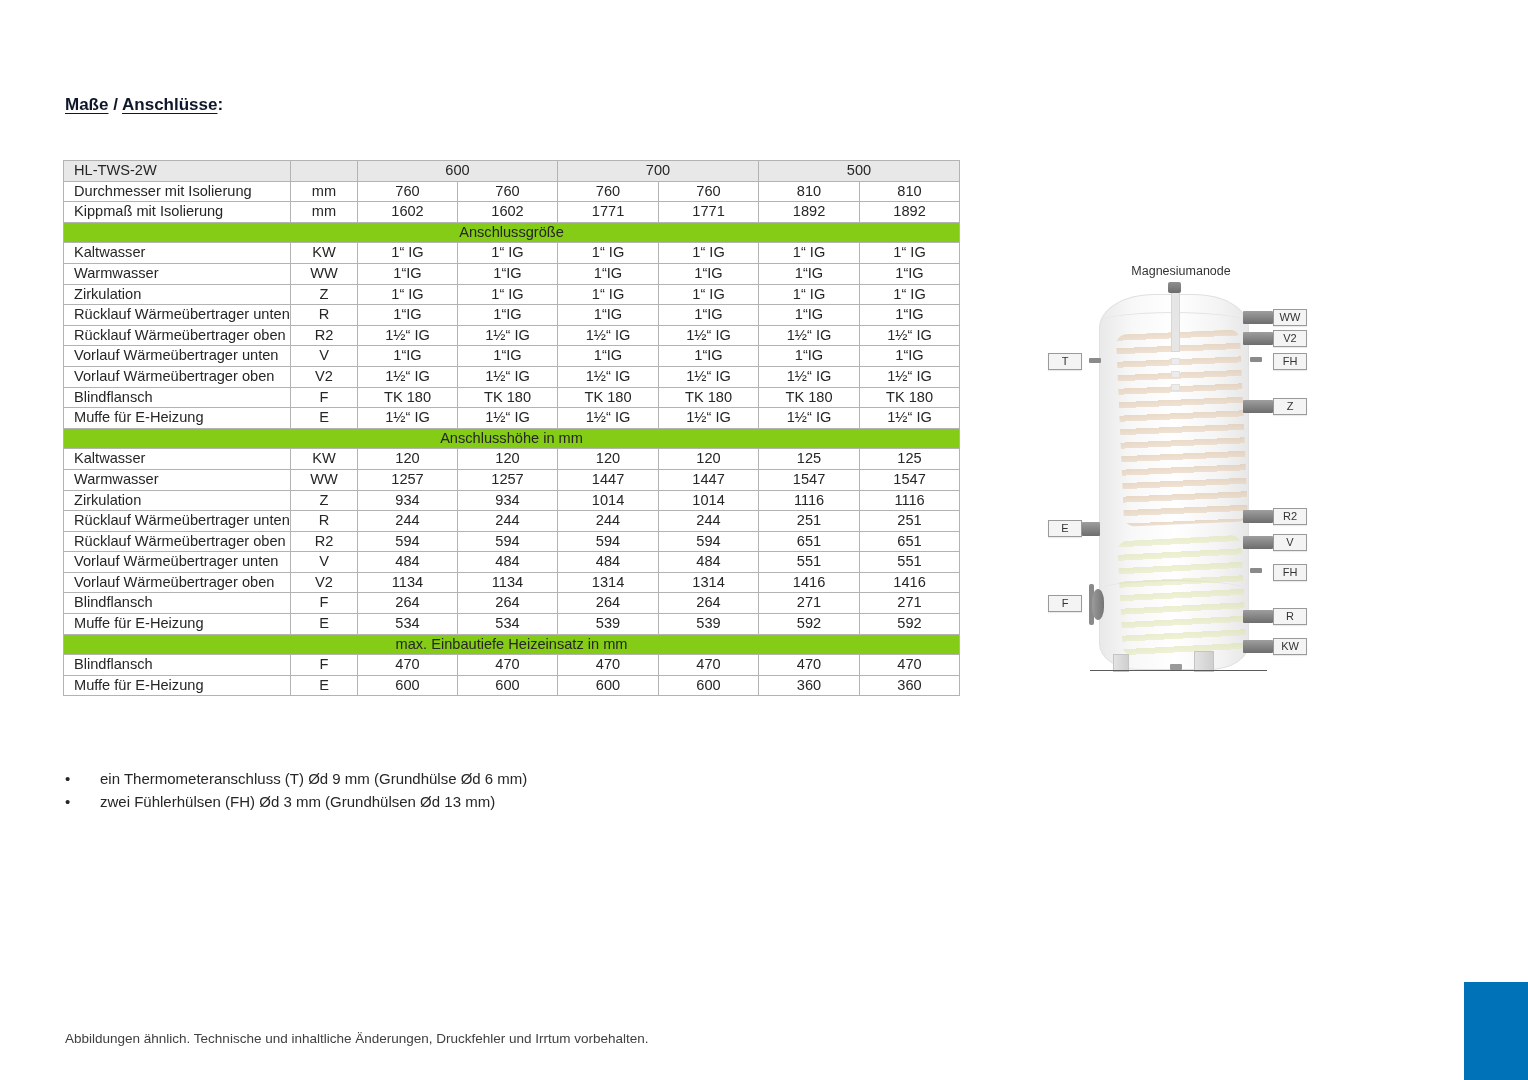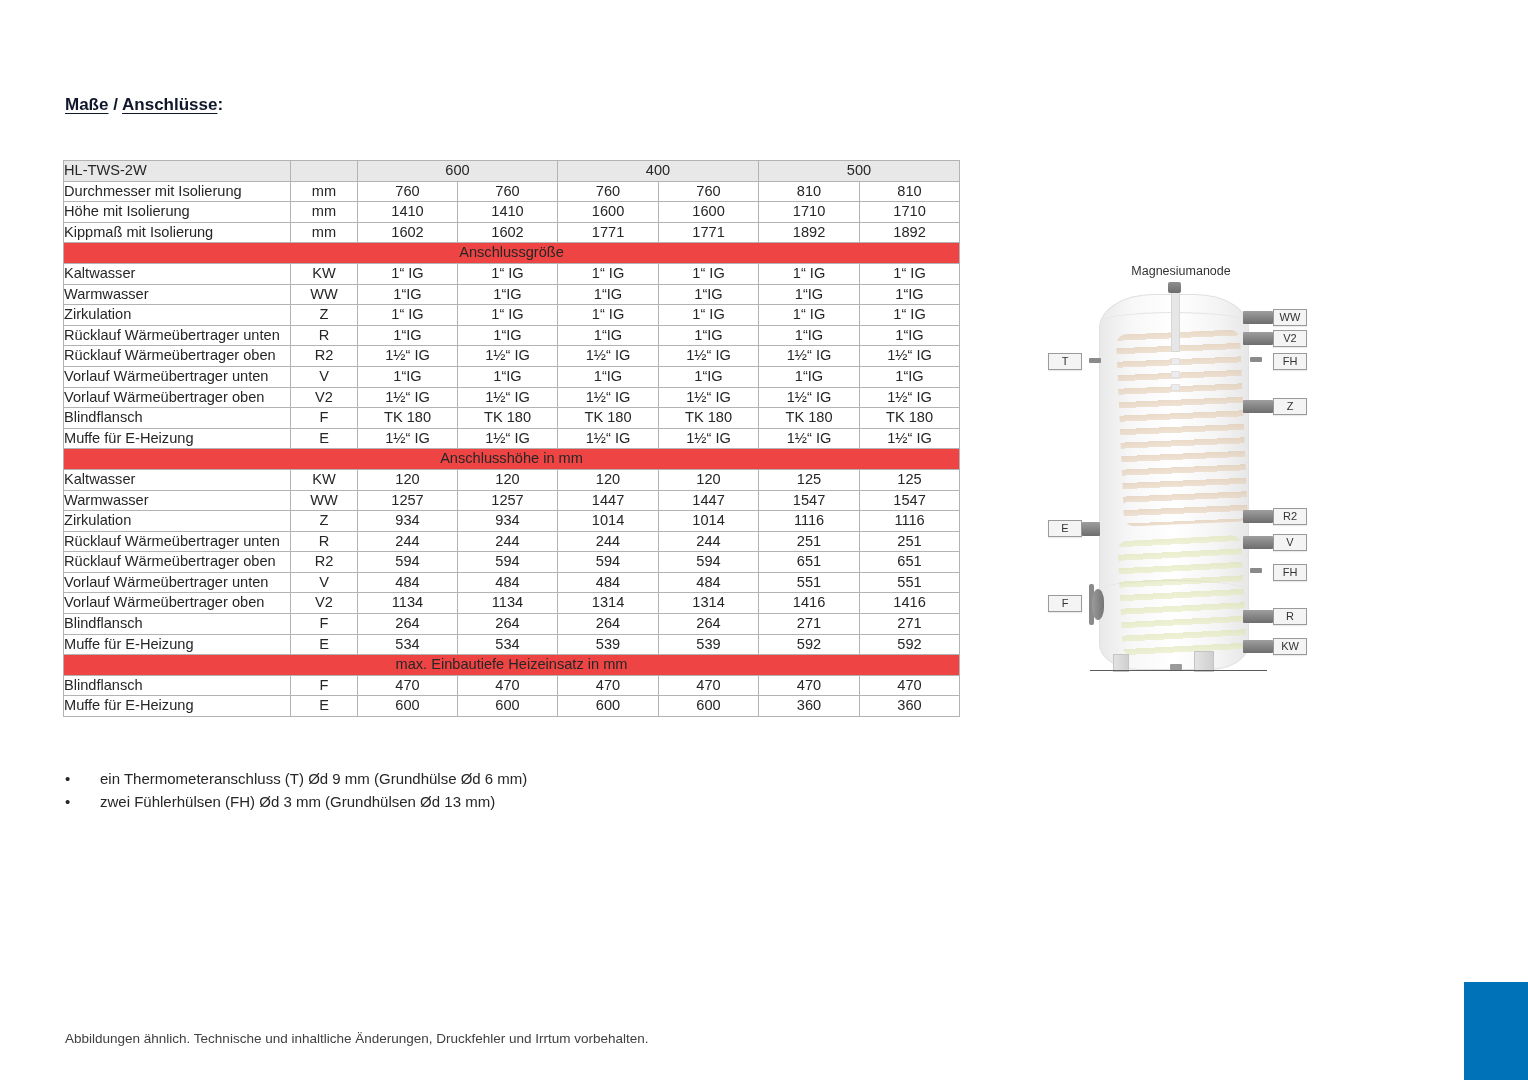--- a/index.html
+++ b/index.html
@@ -8,23 +8,23 @@
 
   
   .doc-title{position:absolute;left:65px;top:95px;font-size:17px;font-weight:bold;color:#0f172a;}
   .doc-title .u{text-decoration:underline;text-underline-offset:3px;}
 
   
   .spec-table{position:absolute;left:63px;top:160px;width:897px;border-collapse:collapse;
               table-layout:fixed;font-size:14.6px;color:#262626;}
   .spec-table td{border:1px solid #b3b3b3;height:19.6px;line-height:19.6px;padding:0 4px;
                  text-align:center;overflow:hidden;white-space:nowrap;}
-  .spec-table td.lbl{text-align:left;padding-left:0;}
+  .spec-table td.lbl{text-align:left;padding-left:10px;}
   .spec-table tr.hdr td{background:#e8e8e8;}
-  .spec-table td.sec{background:#ef4444;text-align:center;}
+  .spec-table td.sec{background:#84cc16;text-align:center;}
 
   
   .bullets{position:absolute;left:65px;top:770px;font-size:15px;color:#262626;}
   .bullets .b-row{display:flex;margin-bottom:6px;}
   .bullets .dot{width:35px;}
   
   .footer-note{position:absolute;left:65px;top:1031px;font-size:13.5px;color:#404040;}
   
   .blue-block{position:absolute;left:1464px;top:982px;width:64px;height:98px;}
 
@@ -70,45 +70,35 @@
       <col style="width:101px">
         <col style="width:100px">
       <col style="width:101px">
         <col style="width:100px">
     </colgroup>
     <tbody>
       <tr class="hdr">
         <td class="lbl">HL-TWS-2W</td>
         <td></td>
         <td colspan="2">600</td>
-        <td colspan="2">400</td>
+        <td colspan="2">700</td>
         <td colspan="2">500</td>
       </tr>
     </tbody>
     <tbody>
 
     <tr>
           <td class="lbl">Durchmesser mit Isolierung</td>
           <td>mm</td>
           <td>760</td>
           <td>760</td>
           <td>760</td>
           <td>760</td>
           <td>810</td>
           <td>810</td>
-        </tr>
-        <tr>
-          <td class="lbl">Höhe mit Isolierung</td>
-          <td>mm</td>
-          <td>1410</td>
-          <td>1410</td>
-          <td>1600</td>
-          <td>1600</td>
-          <td>1710</td>
-          <td>1710</td>
         </tr>
         <tr>
           <td class="lbl">Kippmaß mit Isolierung</td>
           <td>mm</td>
           <td>1602</td>
           <td>1602</td>
           <td>1771</td>
           <td>1771</td>
           <td>1892</td>
           <td>1892</td>

